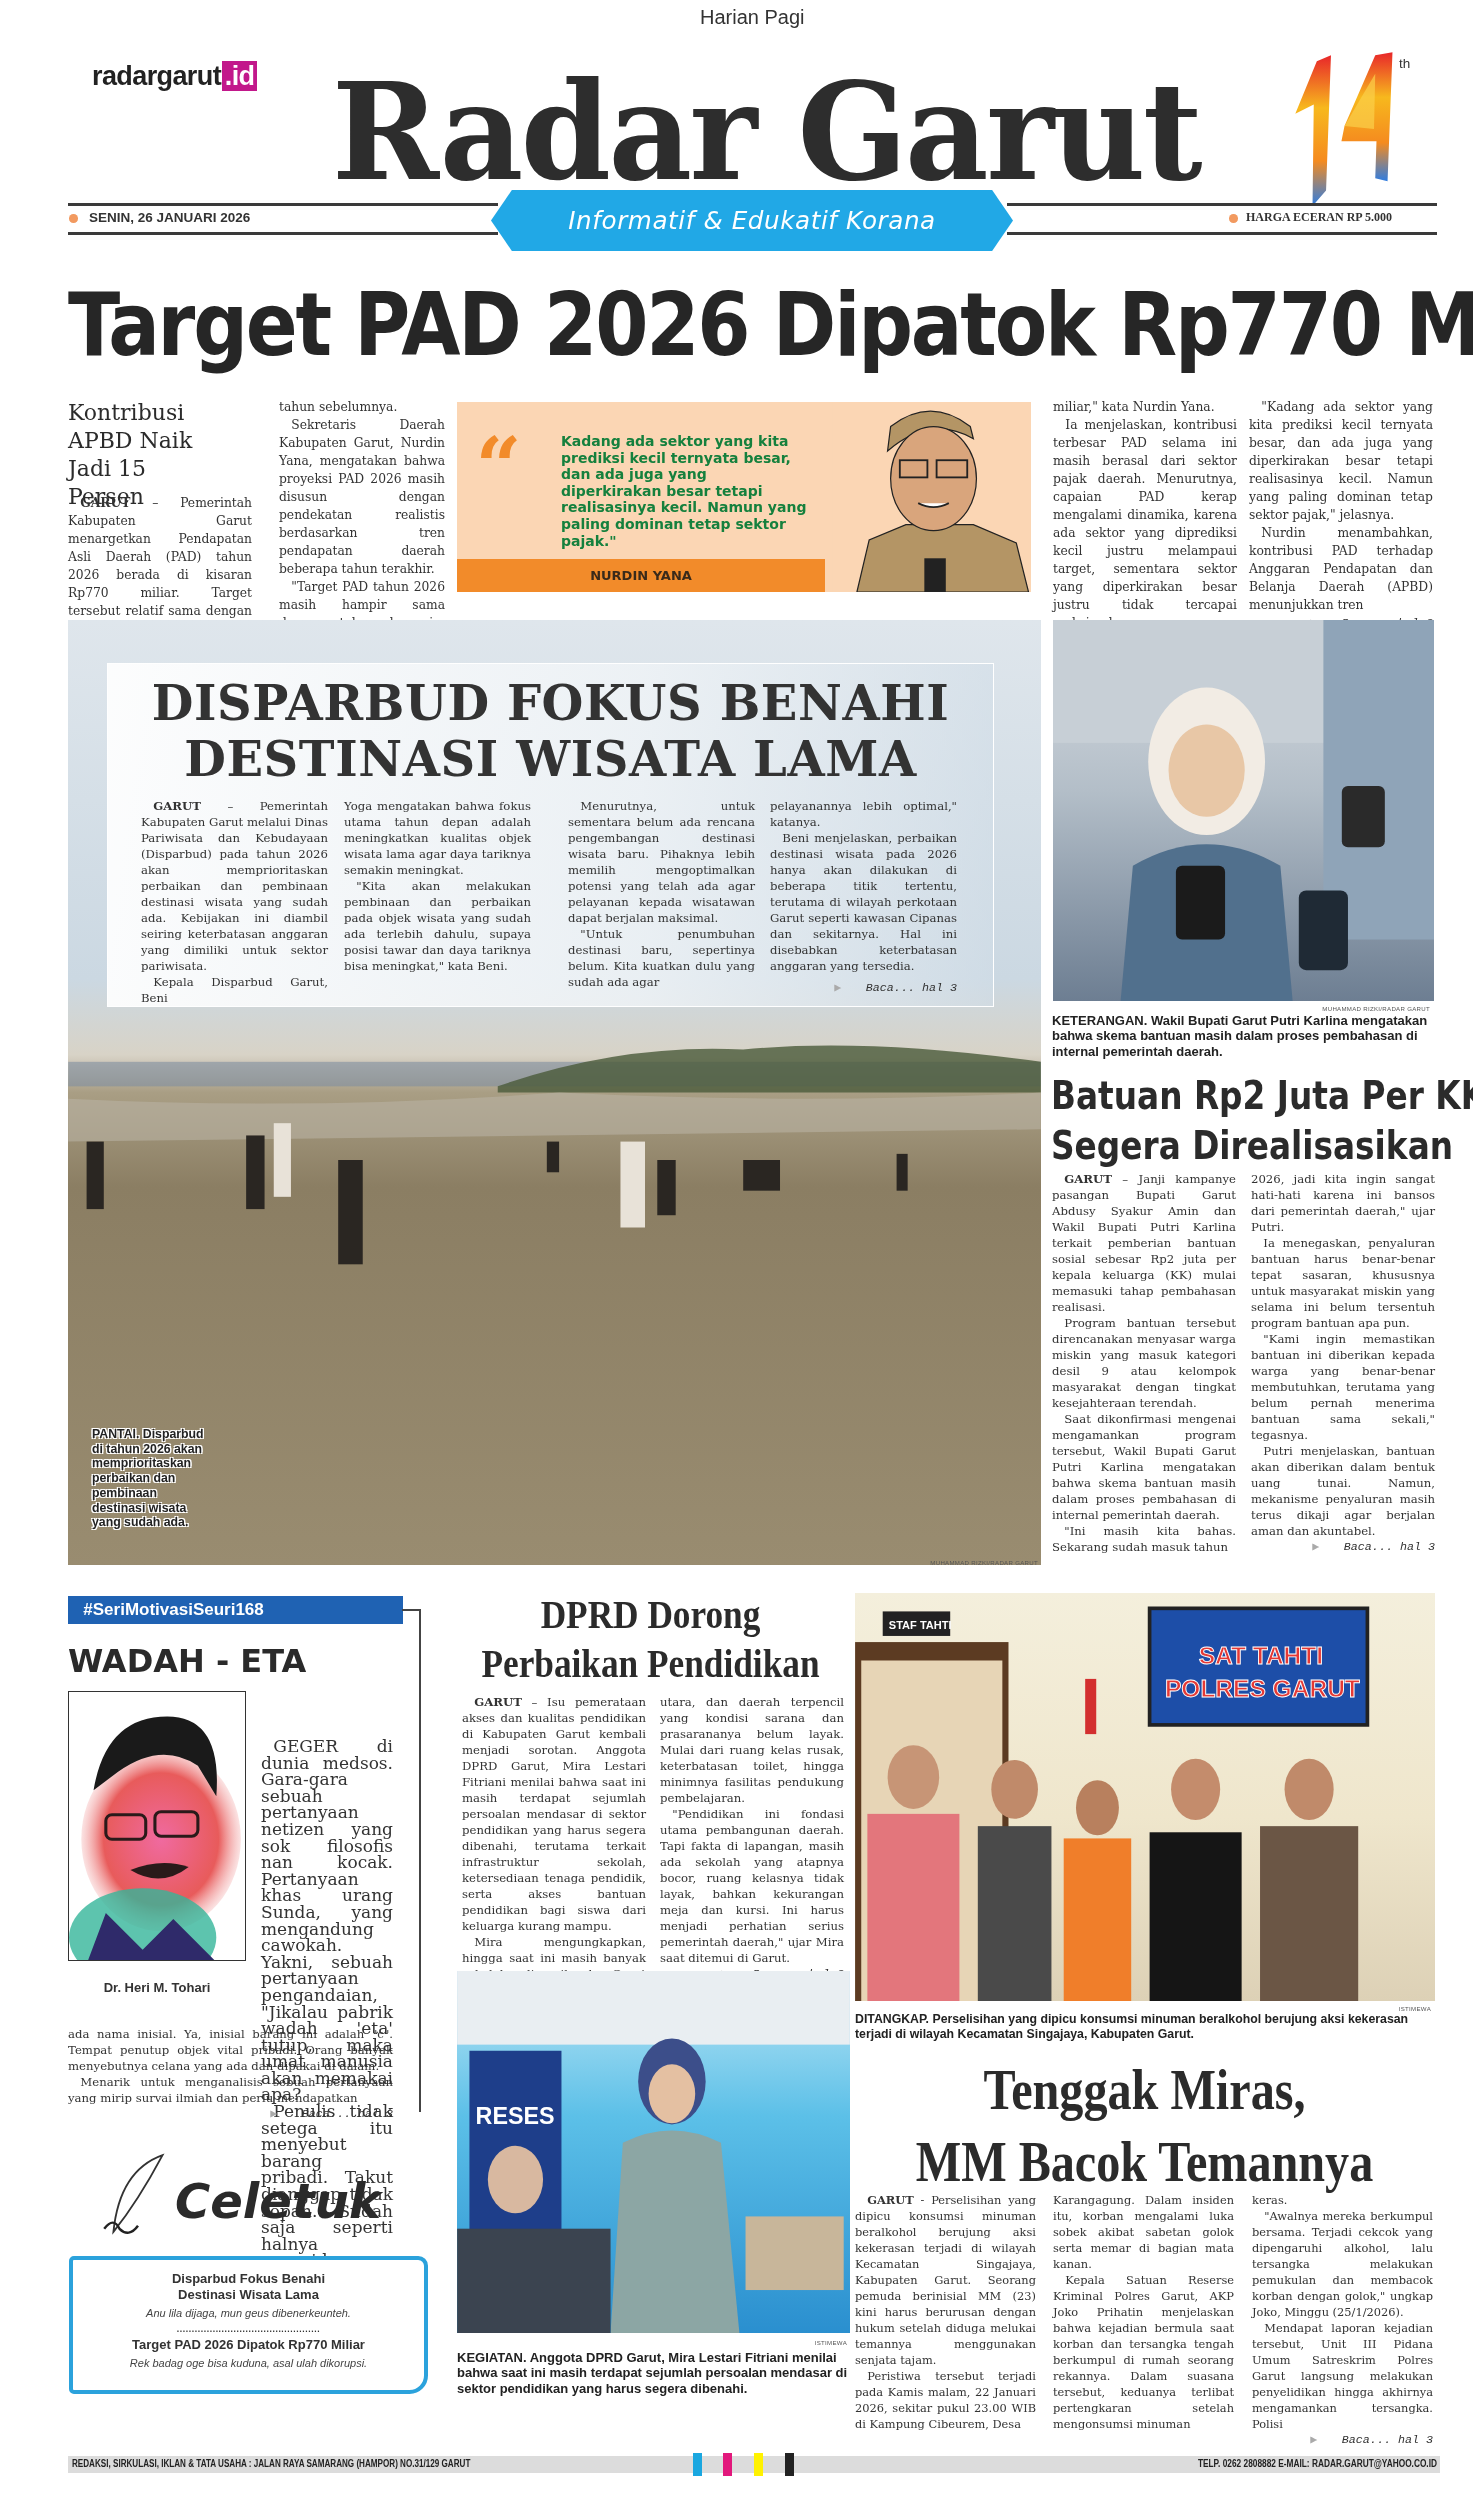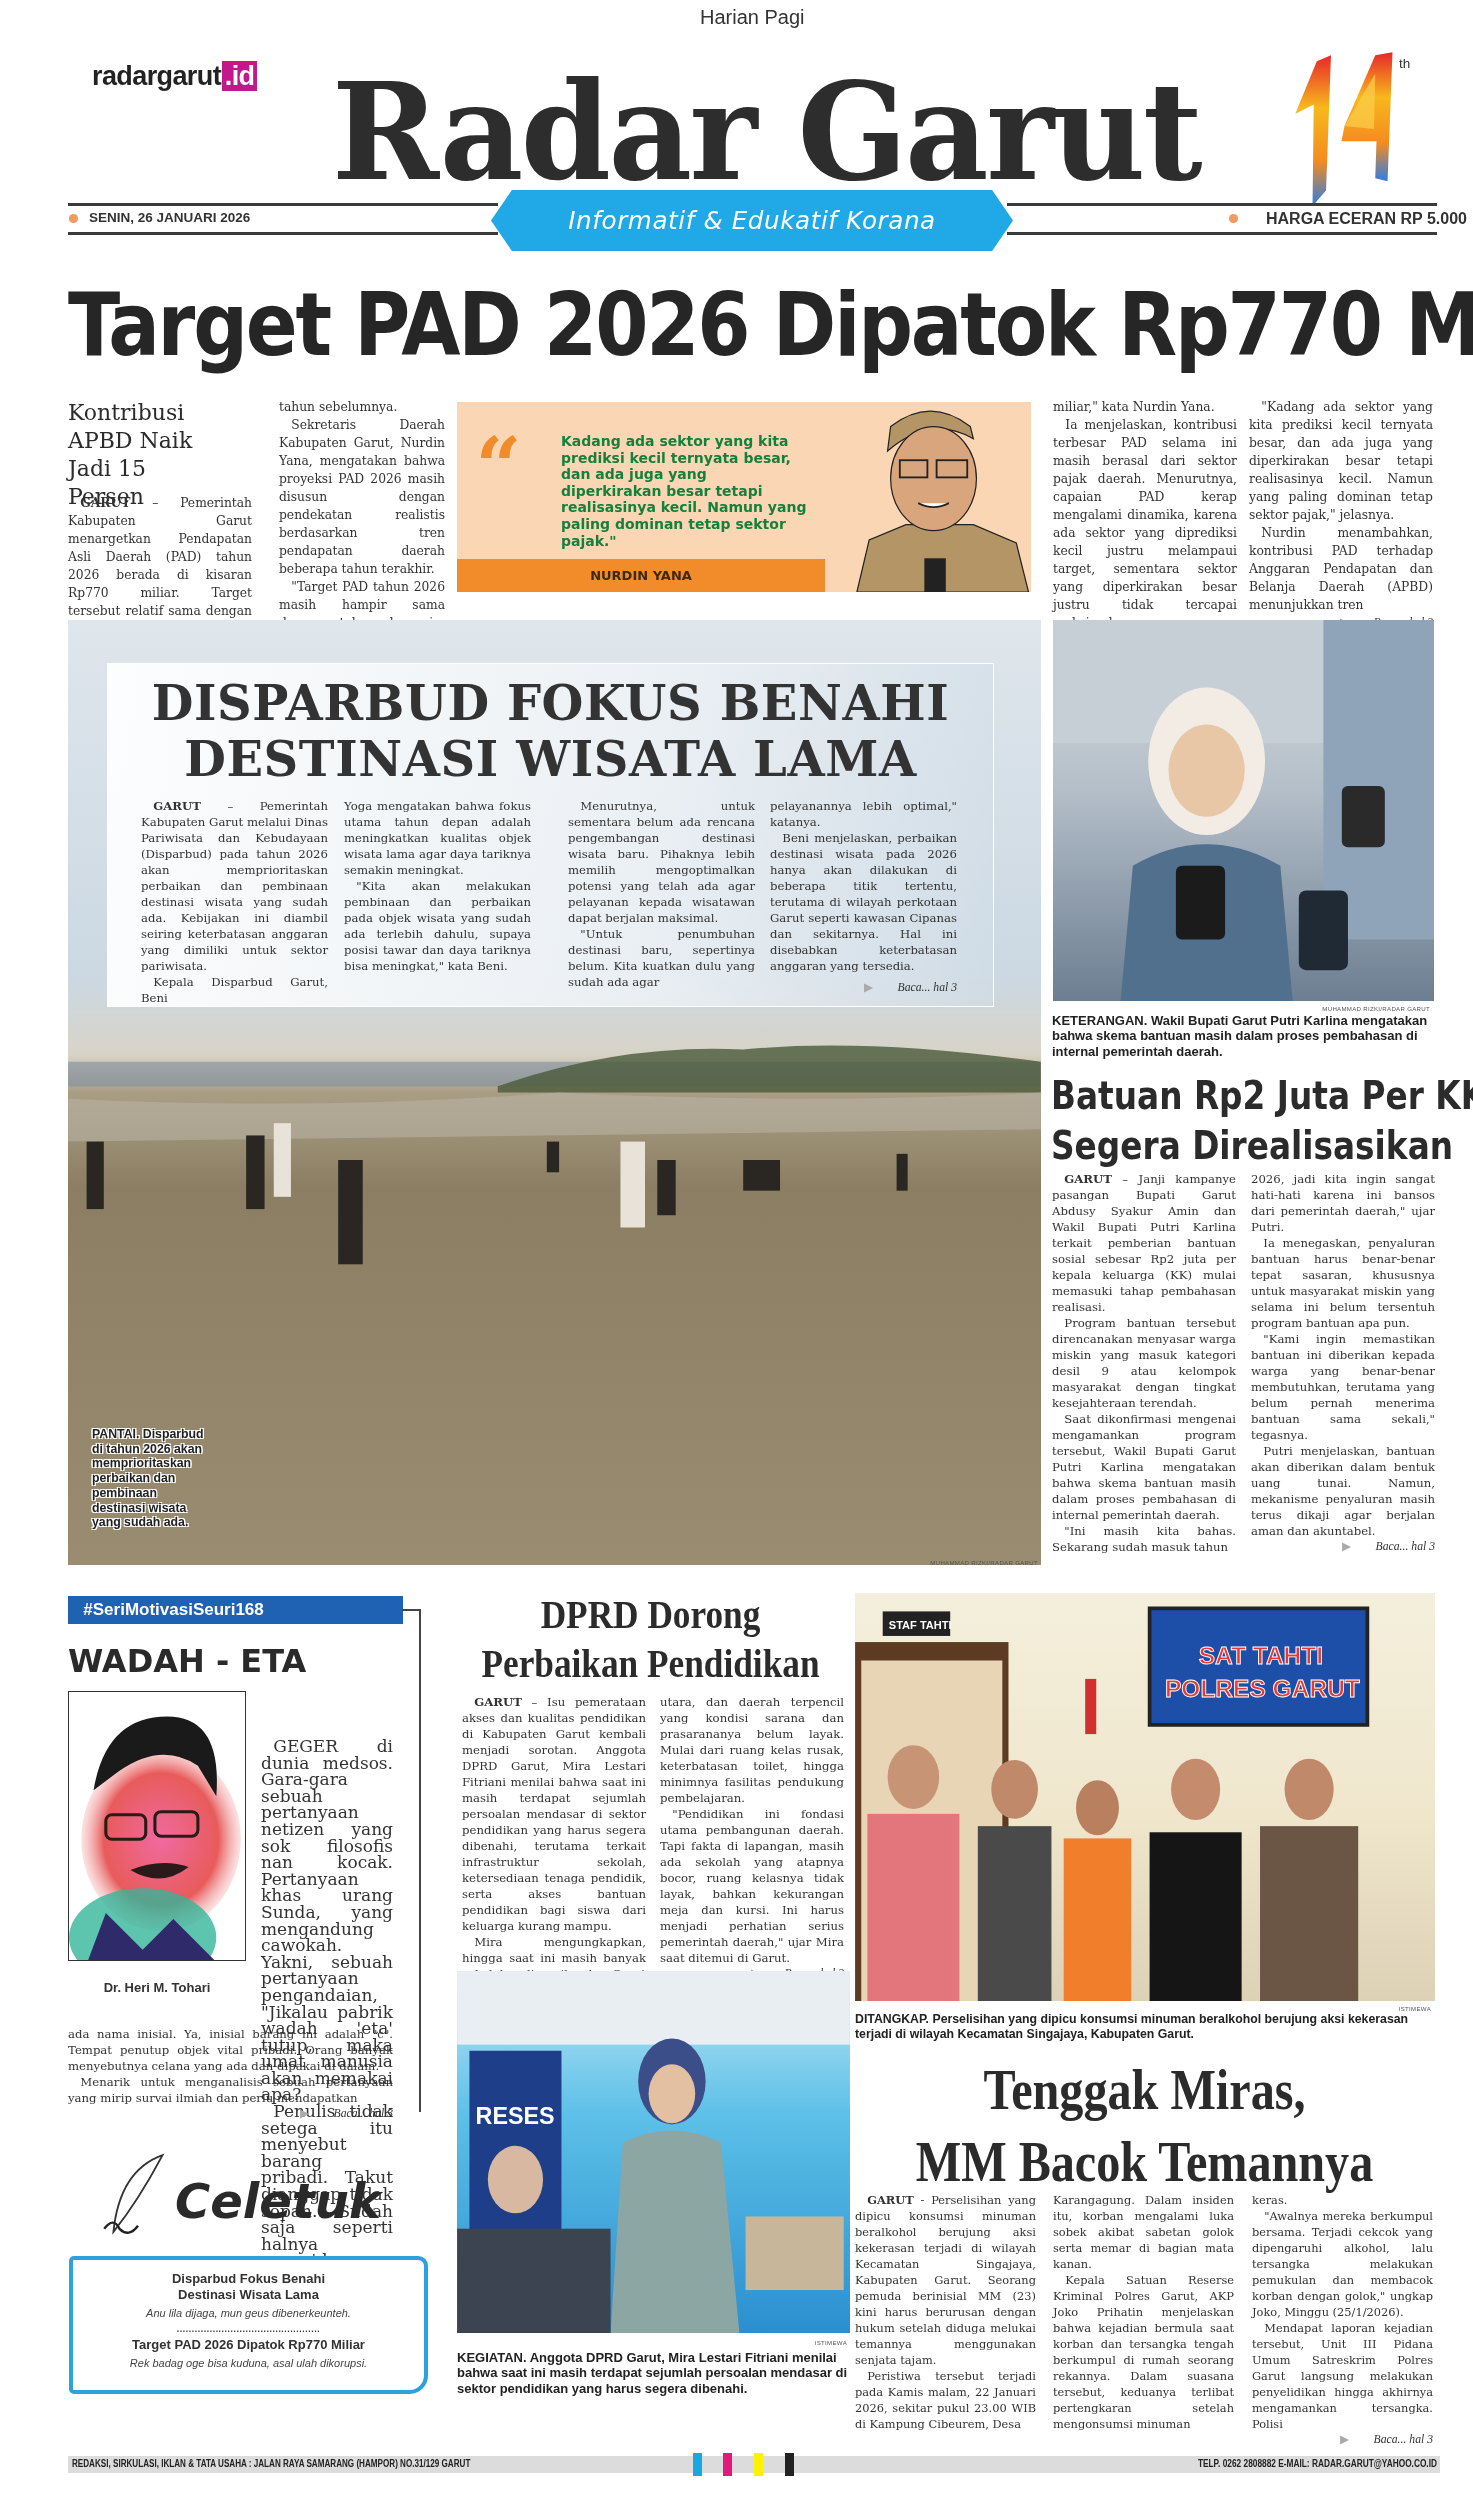--- a/index.html
+++ b/index.html
@@ -10,32 +10,32 @@
   
   .harian { left: 700px; top: 6.1px; font-size: 20px; font-family: "Liberation Sans", sans-serif; color: #333; text-align: right; }
   .site-logo { left: 92px; top: 61px; font-family: "Liberation Sans", sans-serif; font-weight: bold; font-size: 27px; color: #222; letter-spacing: -0.6px; }
   .site-logo .tld { background: #c2188b; color: #fff; padding: 0 2.5px; margin-left: 1.2px; }
   .masthead-title { left: 332px; top: 64px; font-family: "DejaVu Serif", serif; font-weight: bold; font-size: 129px; line-height: 129px; color: #2d2d2d; letter-spacing: -2.5px; transform: scaleY(1.05); transform-origin: top left; }
   .anniv { left: 1283px; top: 49px; width: 123px; height: 160px; }
   .anniv-th { left: 1399px; top: 56px; font-size: 13.5px; font-family: "Liberation Sans", sans-serif; color: #333; }
   .rule { background: #3a3a3a; height: 2.5px; }
   .date-dot, .price-dot { width: 8.6px; height: 8.6px; border-radius: 50%; background: #f29a60; }
   .date-text { left: 89px; top: 210px; font-family: "Liberation Sans", sans-serif; font-weight: bold; font-size: 13.5px; color: #333; }
-  .price-text { left: 1246px; top: 210px; font-family: Liberation Sans, sans-serif; font-weight: bold; font-size: 16px; color: #333; margin-left: 20px; }
+  .price-text { left: 1246px; top: 210px; font-family: Liberation Serif, serif; font-weight: bold; font-size: 12px; color: #333; }
   .tagline { left: 491px; top: 190px; width: 522px; height: 61px; background: #21a8e6; clip-path: polygon(4% 0, 96% 0, 100% 50%, 96% 100%, 4% 100%, 0 50%); display: flex; align-items: center; justify-content: center; }
   .tagline span { color: #fff; font-style: italic; font-size: 24.6px; font-family: "DejaVu Sans", sans-serif; letter-spacing: 0.6px; }
 
   
   .main-headline { left: 68px; top: 270px; width: 1363px; font-family: "DejaVu Sans", sans-serif; font-weight: bold; font-size: 87px; line-height: 111px; color: #262626; letter-spacing: -2.5px; transform: scaleX(0.88); transform-origin: left top; white-space: nowrap; }
 
   
   .body-text { font-family: "DejaVu Serif", serif; font-size: 12.3px; line-height: 18px; color: #333; text-align: justify; }
   .body-text p { text-indent: 12.3px; }
   .body-text b { font-weight: bold; }
-  .baca { text-align: right; font-family: Liberation Serif, serif; font-style: italic; font-size: 11.7px; color: #333; }
+  .baca { text-align: right; font-family: Liberation Mono, monospace; font-style: italic; font-size: 11.7px; color: #333; }
   .baca::before { content: "\25B6"; color: #aaa; margin-right: 24.6px; font-style: normal; }
 
   .sub-head { left: 68px; top: 399px; width: 135px; font-family: "DejaVu Serif", serif; font-size: 22px; line-height: 28px; color: #2b2b2b; }
 
   
   .quote-box { left: 457px; top: 402px; width: 574px; height: 190px; background: #fbd6b4; overflow: hidden; }
   .quote-marks { left: 18.4px; top: 24.6px; font-family: "DejaVu Serif", serif; font-weight: bold; font-size: 80px; color: #f28b2a; line-height: 80px; }
   .quote-text { left: 12.3px; top: 34px; width: 344px; font-family: "DejaVu Sans", sans-serif; font-weight: bold; font-size: 14px; line-height: 16.6px; color: #15803d; }
   .quote-band { left: 0; top: 157px; width: 368px; height: 34px; background: #f28b2a; }
   .quote-name { left: 0; top: 166px; width: 368px; text-align: center; font-family: "DejaVu Sans", sans-serif; font-weight: bold; font-size: 13px; color: #3a2a1a; }

